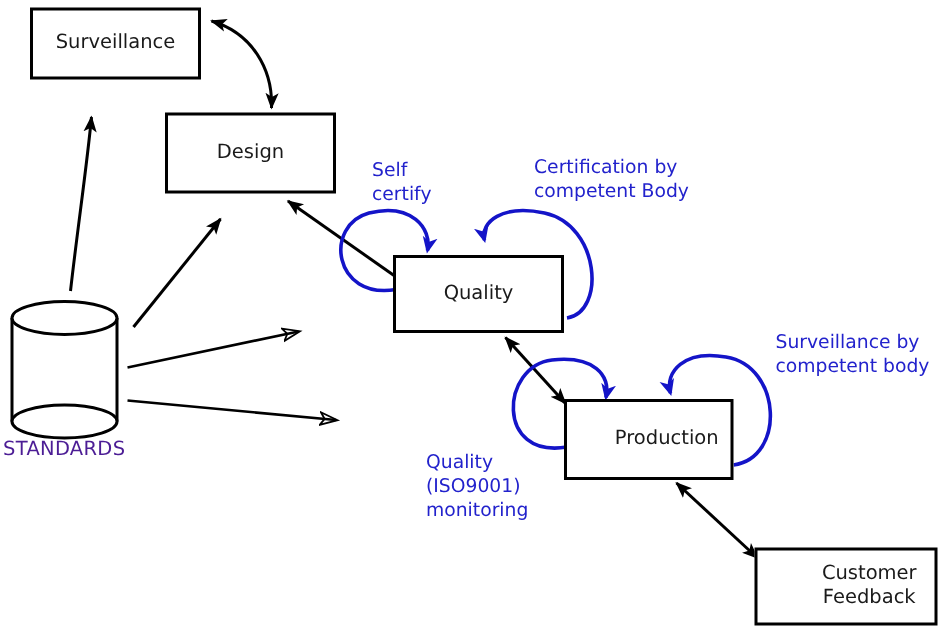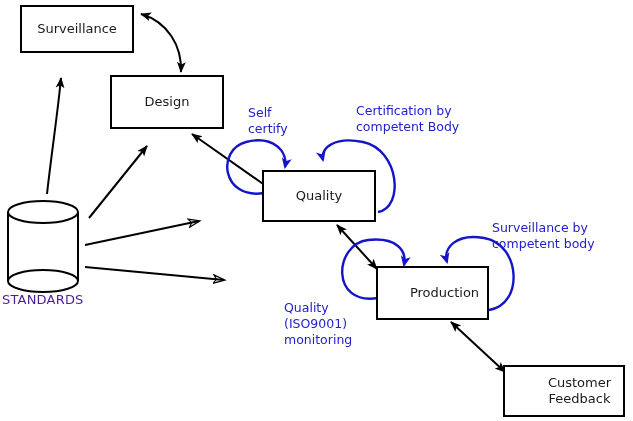--- a/index.html
+++ b/index.html
@@ -168,20 +168,20 @@
     <span class="node-label">Customer
 Feedback</span>
   </div>
 
   <div class="annot" style="left:248px; top:105px;">Self
 certify</div>
 
   <div class="annot" style="left:356px; top:103px;">Certification by
 competent Body</div>
 
-  <div class="annot" style="left:492px; top:220px;">Surveillance by
+  <div class="annot" style="left:517px; top:220px;">Surveillance by
 competent body</div>
 
   <div class="annot" style="left:284px; top:300px;">Quality
 (ISO9001)
 monitoring</div>
 
 </div>
 
 </body></html>

